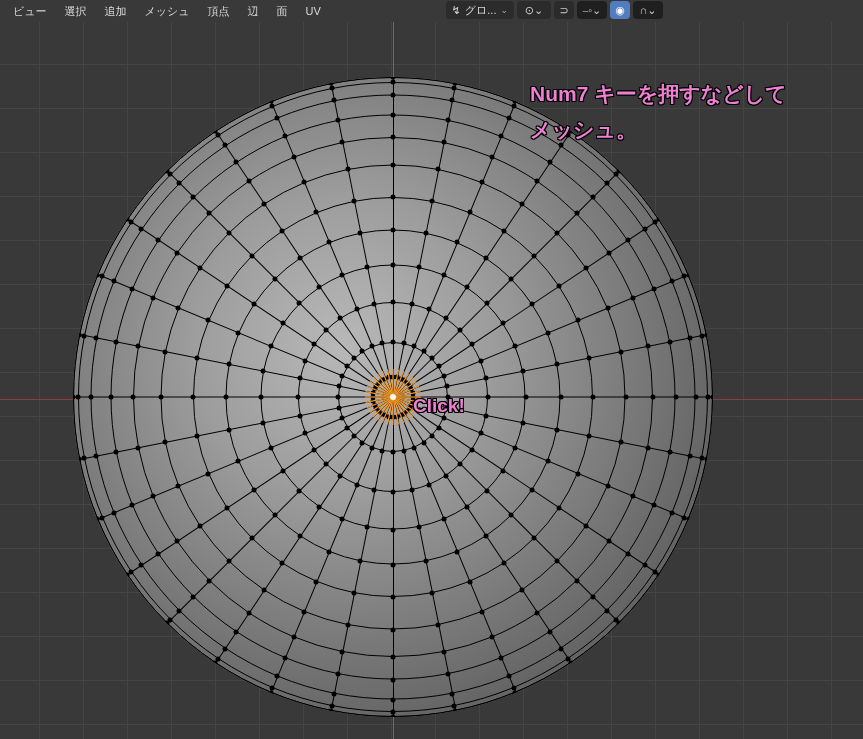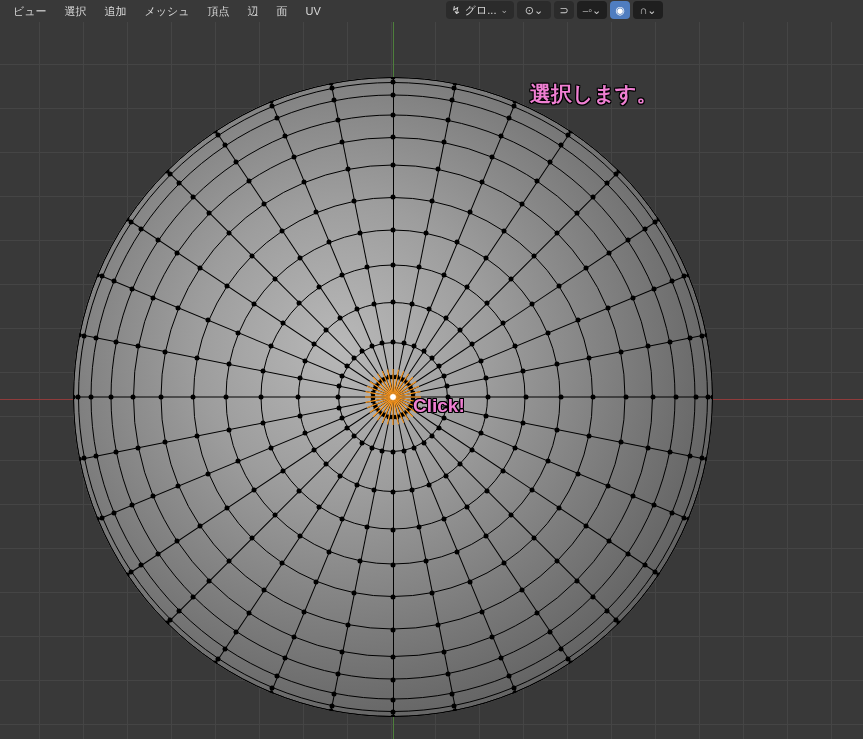--- a/index.html
+++ b/index.html
@@ -650,16 +650,17 @@
             <line x1="-2.2222809320784087" y1="-3.325878449210181" x2="-15.555966524548861" y2="-23.281149144471268"></line>
             <line x1="-1.5307337294603616" y1="-3.695518130045146" x2="-10.71513610622253" y2="-25.868626910316024"></line>
             <line x1="-0.7803612880645149" y1="-3.9231411216129213" x2="-5.4625290164516045" y2="-27.46198785129045"></line>
           </g>
         <circle r="3.5" fill="#ffffff" stroke="#ff9a1f" stroke-width="1"></circle>
       </svg>
     </div>
   </div>
 
   <div class="anno main">
-    <div>選択します。</div>
+    <div>Num7 キーを押すなどして</div>
+    <div>メッシュ。</div>
   </div>
   <div class="anno click">Click!</div>
 </div>
 
 </body></html>

